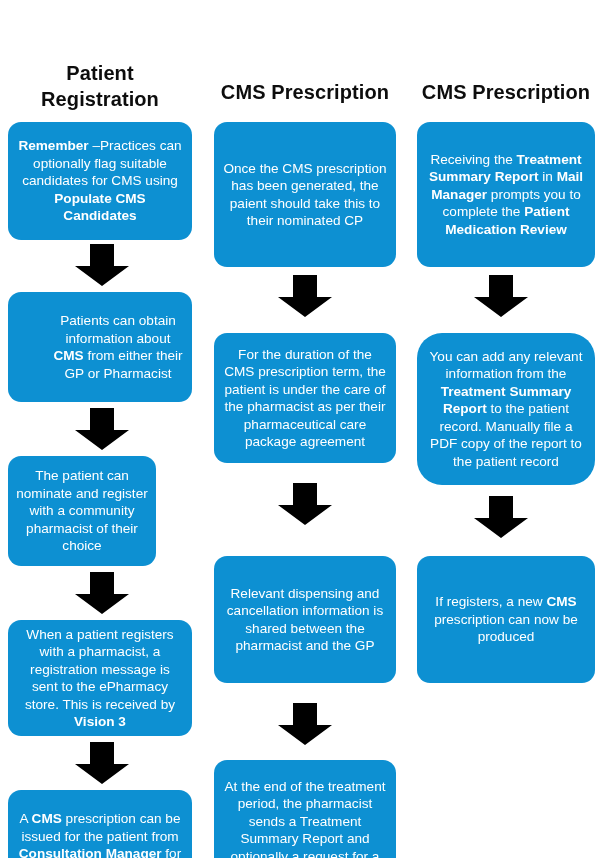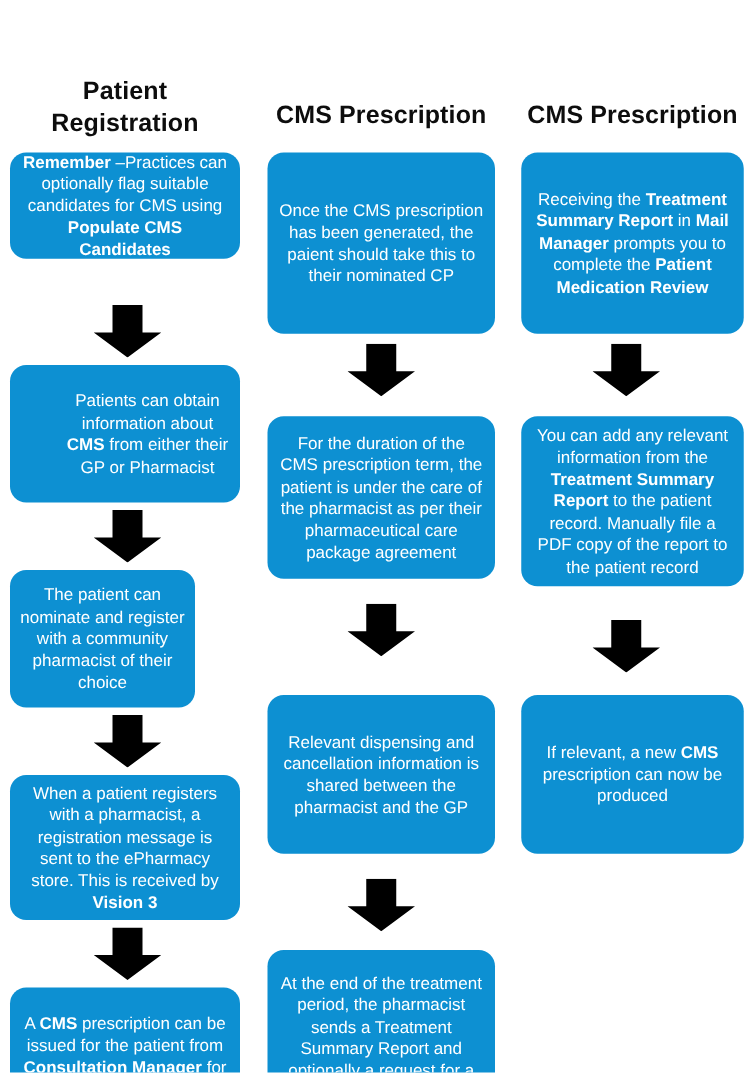--- a/index.html
+++ b/index.html
@@ -69,21 +69,21 @@
     position: absolute;
     left: 197px;
     top: 843px;
     width: 4px;
     height: 4px;
     background: #4a4a4a;
     border-radius: 1px;
   }
 
   
-  #box-c1-1 { left: 8px;  top: 74px;  width: 184px; height: 85px; }
+  #box-c1-1 { left: 8px;  top: 74px;  width: 184px; height: 118px; }
   #arw-c1-1 { left: 75px; top: 196px; }
   #box-c1-2 { left: 8px;  top: 244px; width: 184px; height: 110px; padding-left: 44px; }
   #arw-c1-2 { left: 75px; top: 360px; }
   #box-c1-3 { left: 8px;  top: 408px; width: 148px; height: 110px; justify-content: flex-end; }
   #arw-c1-3 { left: 75px; top: 524px; }
   #box-c1-4 { left: 8px;  top: 572px; width: 184px; height: 116px; }
   #arw-c1-4 { left: 75px; top: 694px; }
   #box-c1-5 { left: 8px;  top: 742px; width: 184px; height: 110px; }
 
   
@@ -91,21 +91,21 @@
   #arw-c2-1 { left: 278px; top: 227px; }
   #box-c2-2 { left: 214px; top: 285px; width: 182px; height: 130px; }
   #arw-c2-2 { left: 278px; top: 435px; }
   #box-c2-3 { left: 214px; top: 508px; width: 182px; height: 127px; }
   #arw-c2-3 { left: 278px; top: 655px; }
   #box-c2-4 { left: 214px; top: 712px; width: 182px; height: 140px; }
 
   
   #box-c3-1 { left: 417px; top: 74px;  width: 178px; height: 145px; align-items: center; }
   #arw-c3-1 { left: 474px; top: 227px; }
-  #box-c3-2 { left: 417px; top: 285px; width: 178px; height: 136px; }
+  #box-c3-2 { left: 417px; top: 285px; width: 178px; height: 152px; border-radius: 25px; }
   #arw-c3-2 { left: 474px; top: 448px; }
   #box-c3-3 { left: 417px; top: 508px; width: 178px; height: 127px; }
 </style>
 </head>
 <body>
 
 <div class="canvas">
 
   <div class="col-title" id="title-col1">Patient Registration</div>
   <div class="col-title" id="title-col2">CMS Prescription</div>
@@ -194,18 +194,18 @@
   <div class="box" id="box-c3-2">
     <span class="txt"><span>You can add any relevant  information from the </span><b>Treatment Summary Report</b><span> to the patient record. Manually file a PDF copy of the report to the patient record</span></span>
   </div>
   <div class="arrow" id="arw-c3-2">
     <svg viewBox="0 0 54 42" preserveAspectRatio="none" aria-hidden="true">
       <polygon points="15,0 39,0 39,22 54,22 27,42 0,22 15,22" fill="#000000"></polygon>
     </svg>
   </div>
 
   <div class="box" id="box-c3-3">
-    <span class="txt"><span>If relevant, a new </span><b>CMS</b><span> prescription can now be produced</span></span>
+    <span class="txt"><span>If registers, a new </span><b>CMS</b><span> prescription can now be produced</span></span>
   </div>
 
   <div id="stray-dot"></div>
 
 </div>
 
 </body></html>

